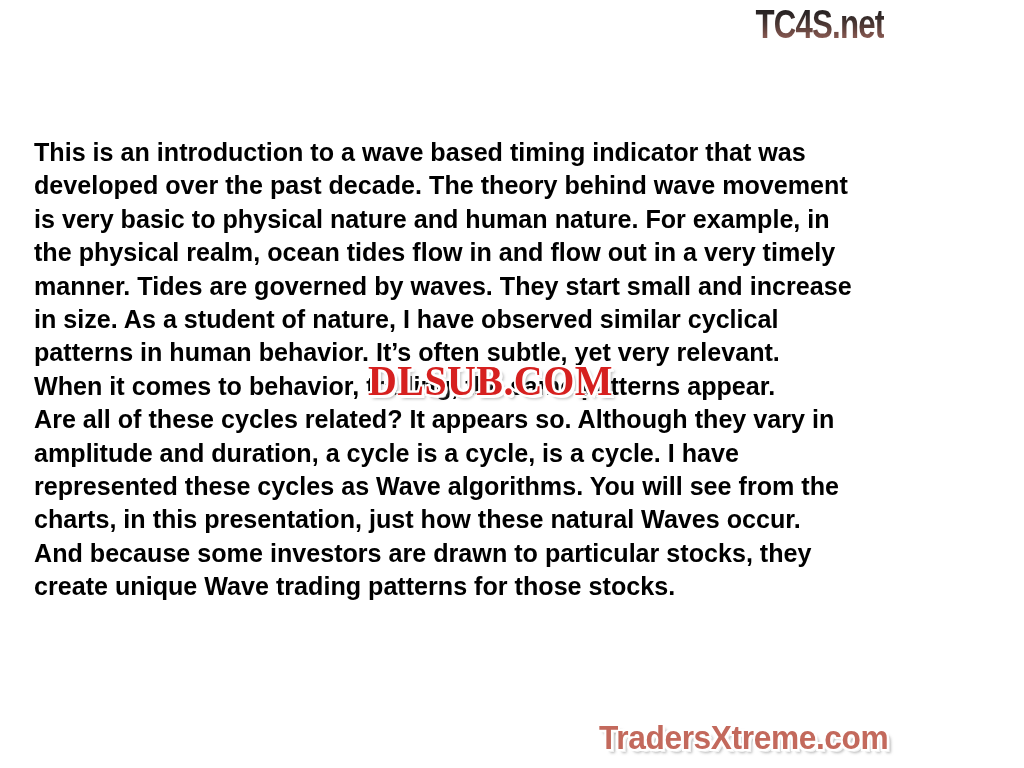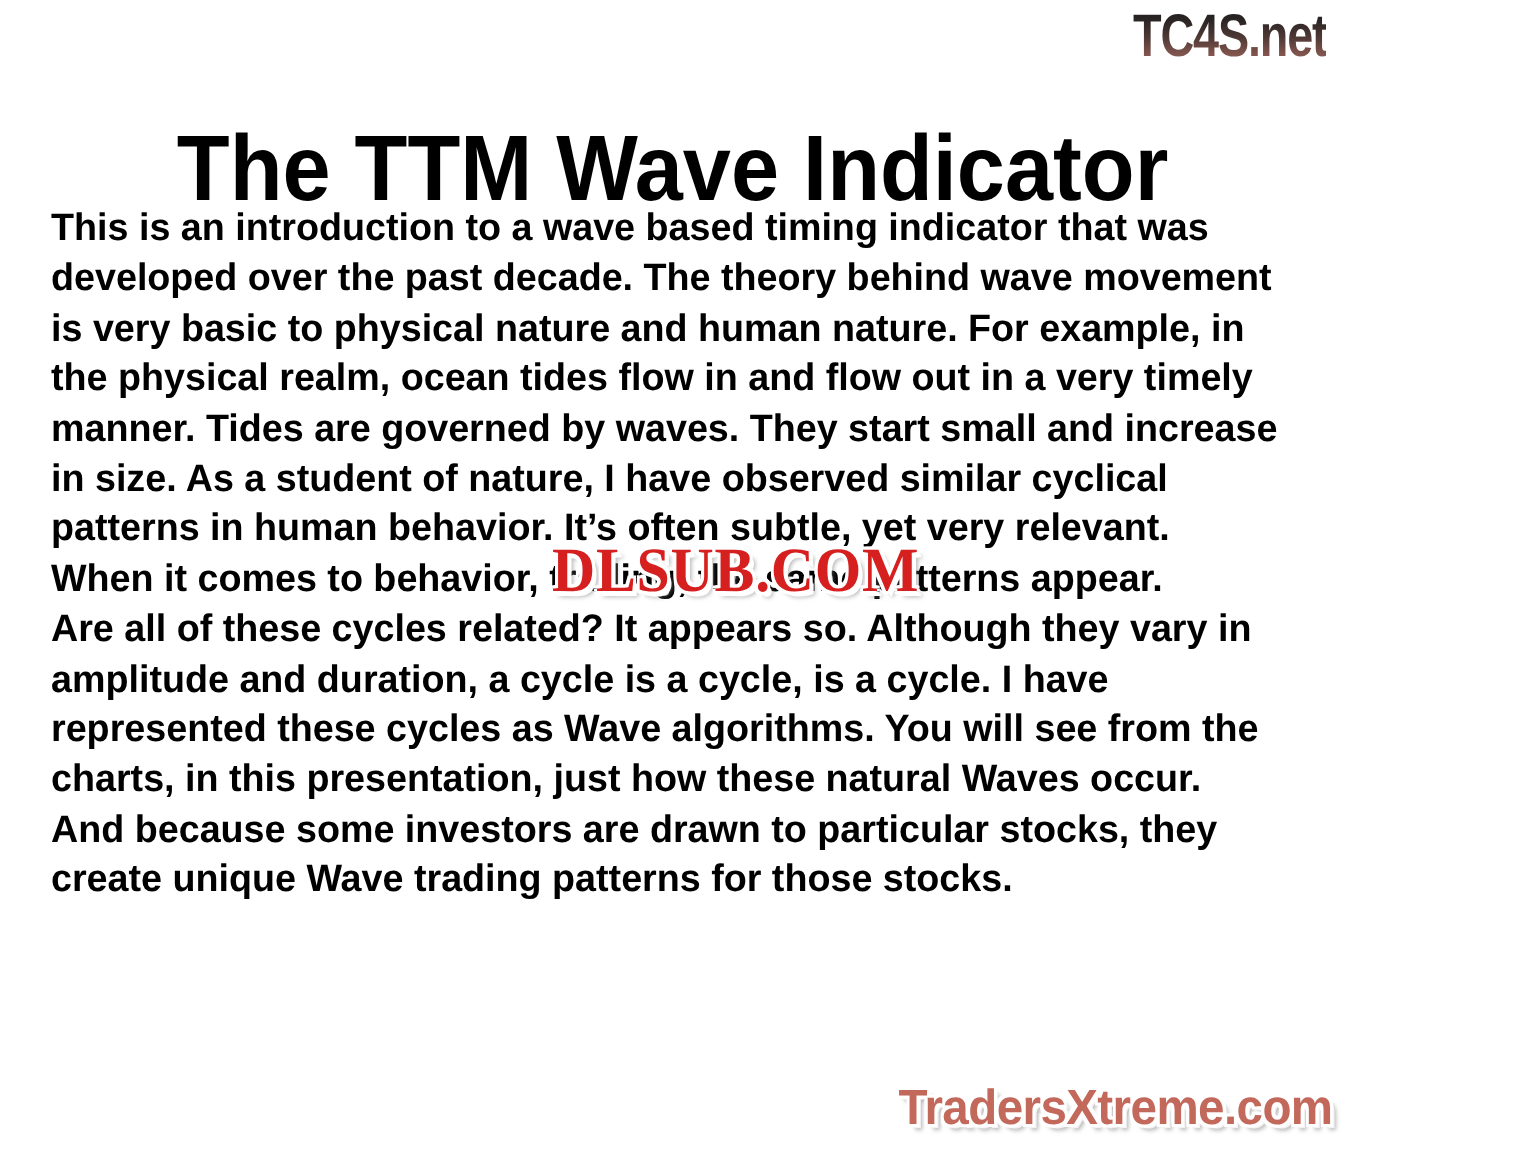--- a/index.html
+++ b/index.html
@@ -145,21 +145,20 @@
        4px 4px 3px rgba(130,130,130,0.6);
   }
 </style>
 </head>
 <body>
 
 <div id="slide">
 
   <div class="brand-tc4s">TC4S.net</div>
 
-  <h1 class="slide-title"><span class="ttl-inner">The TTM Wave Indicator</span></h1>
 
   <div class="body-copy">
 
     <p>
       <span class="line">This is an introduction to a wave based timing indicator that was</span>
       <span class="line">developed over the past decade. The theory behind wave movement</span>
       <span class="line">is very basic to physical nature and human nature. For example, in</span>
       <span class="line">the physical realm, ocean tides flow in and flow out in a very timely</span>
       <span class="line">manner. Tides are governed by waves. They start small and increase</span>
       <span class="line">in size. As a student of nature, I have observed similar cyclical</span>

